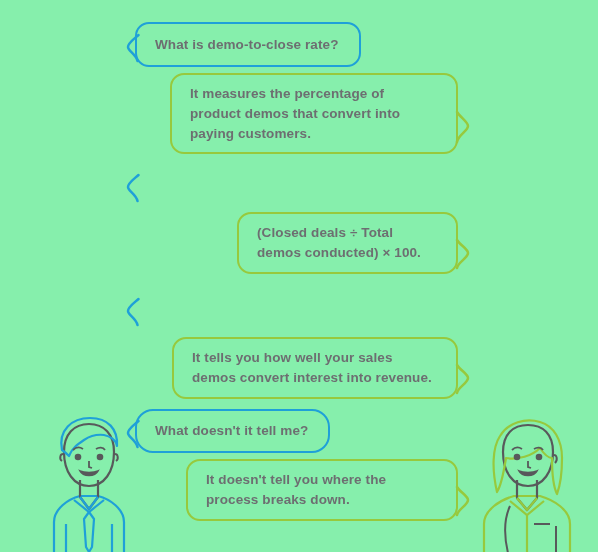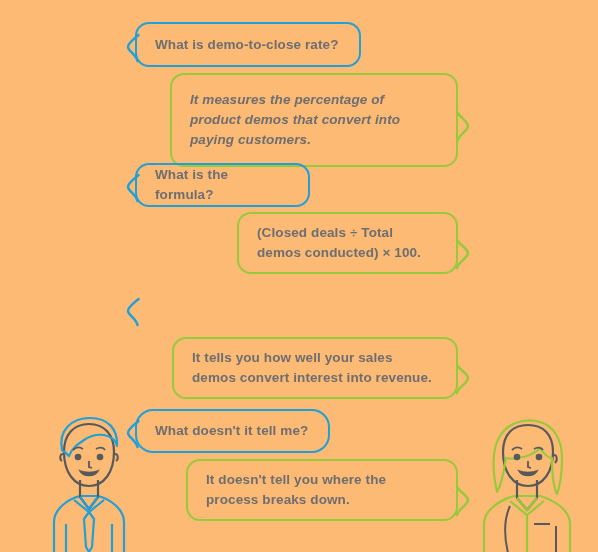--- a/index.html
+++ b/index.html
@@ -4,21 +4,21 @@
 <style>
   html, body {
     margin: 0;
     padding: 0;
     background: #000000;
   }
   #stage {
     position: relative;
     width: 598px;
     height: 552px;
-    background: #fdba74;
+    background: #86efac;
     overflow: hidden;
     font-family: "Liberation Sans", sans-serif;
   }
   .bubble {
     position: absolute;
     box-sizing: border-box;
     border-style: solid;
     border-width: 2.5px;
     border-radius: 14px;
     background: transparent;
@@ -53,30 +53,27 @@
 
 <div id="stage">
 
   <div class="bubble q" style="left:135px; top:22px; width:226px; height:45px; padding:0 18px;">
     <span class="txt">What is demo-to-close rate?</span>
   </div>
   <svg class="tail" style="left:126px; top:33px;" width="14" height="30" viewBox="0 0 14 30">
     <path d="M12.5 2 C8 6 2 10 2 14 C2 18 10 21 11.5 28" fill="none" stroke="#1fa0d8" stroke-width="2.5" stroke-linecap="round"></path>
   </svg>
 
-  <div class="bubble a" style="left:170px; top:73px; width:288px; height:94px; padding:16px 18px;font-style:italic;">
+  <div class="bubble a" style="left:170px; top:73px; width:288px; height:81px; padding:16px 18px;">
     <span class="txt">It measures the percentage of product demos that convert into paying customers.</span>
   </div>
   <svg class="tail" style="left:455px; top:110px;" width="16" height="34" viewBox="0 0 16 34">
     <path d="M2 2 C5 7 13 12 13 16 C13 21 3 25 2 32" fill="none" stroke="#97c93d" stroke-width="2.5" stroke-linecap="round"></path>
   </svg>
 
-  <div class="bubble q" style="left:135px; top:163px; width:175px; height:44px; padding:0 18px;">
-    <span class="txt">What is the formula?</span>
-  </div>
   <svg class="tail" style="left:126px; top:173px;" width="14" height="30" viewBox="0 0 14 30">
     <path d="M12.5 2 C8 6 2 10 2 14 C2 18 10 21 11.5 28" fill="none" stroke="#1fa0d8" stroke-width="2.5" stroke-linecap="round"></path>
   </svg>
 
   <div class="bubble a" style="left:237px; top:212px; width:221px; height:62px; padding:0 18px;">
     <span class="txt">(Closed deals ÷ Total demos conducted) × 100.</span>
   </div>
   <svg class="tail" style="left:455px; top:238px;" width="16" height="32" viewBox="0 0 16 32">
     <path d="M2 2 C5 7 13 11 13 15 C13 20 3 24 2 30" fill="none" stroke="#97c93d" stroke-width="2.5" stroke-linecap="round"></path>
   </svg>

